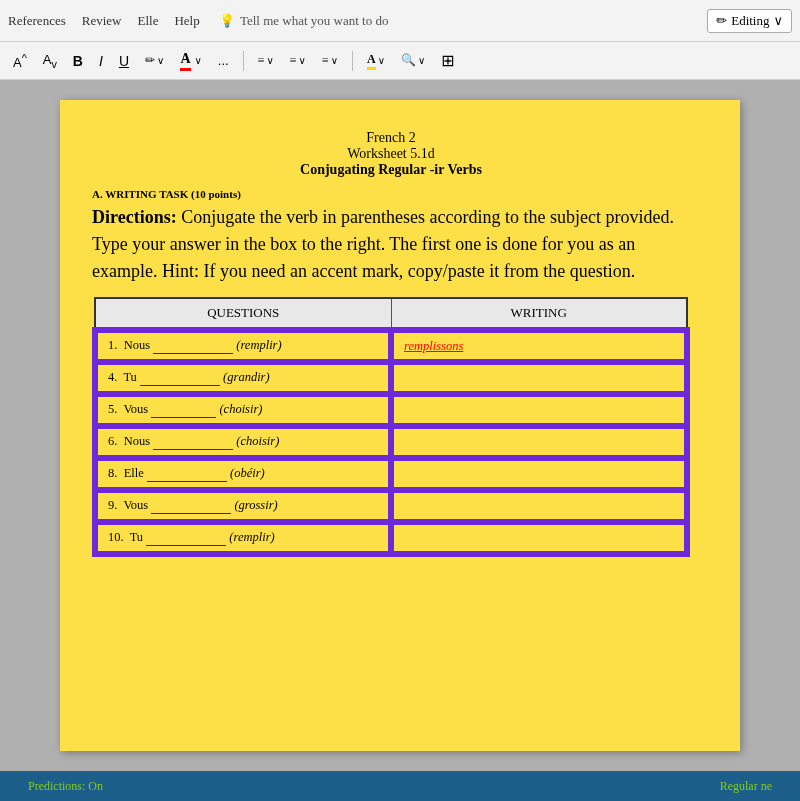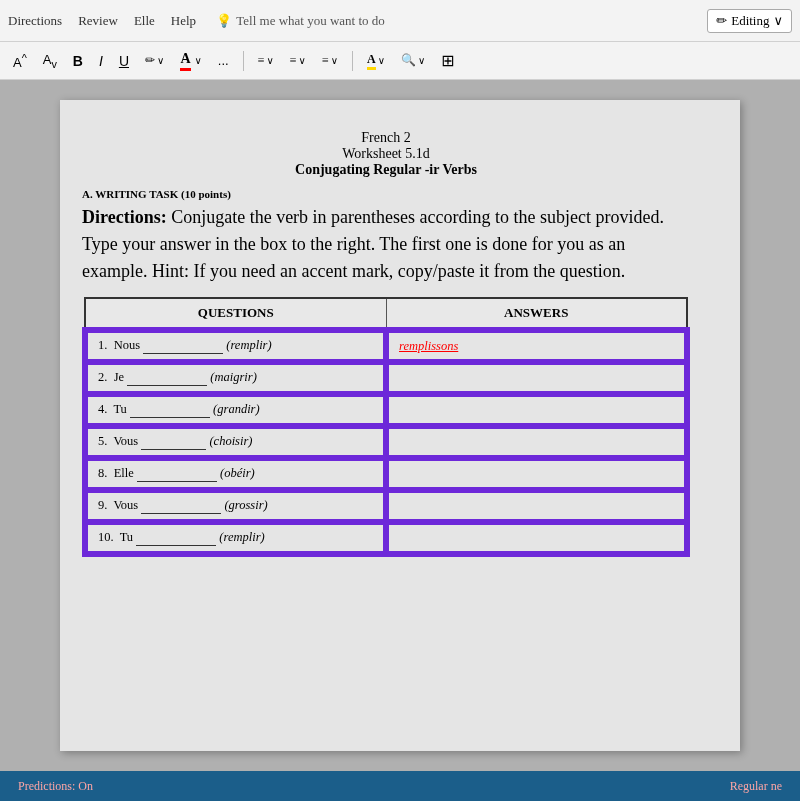--- a/index.html
+++ b/index.html
@@ -109,24 +109,24 @@
     .doc-area {
       background: #b0b0b0;
       padding: 20px 40px;
       height: calc(801px - 80px - 30px);
       display: flex;
       justify-content: center;
       overflow: hidden;
     }
 
     .page {
-      background: #e5e5e5;
+      background: #fde047;
       width: 680px;
       min-height: 600px;
-      padding: 30px 50px 30px 22px;
+      padding: 30px 50px 30px 32px;
       box-shadow: 2px 2px 8px rgba(0,0,0,0.3);
       position: relative;
     }
 
     .doc-title {
       text-align: center;
       margin-bottom: 6px;
     }
 
     .doc-title .line1 {
@@ -165,21 +165,21 @@
       border-collapse: collapse;
       border: 2px solid #333;
       font-size: 12.5px;
     }
 
     .worksheet-table th {
       background: #e8e8e8;
       border: 1px solid #555;
       padding: 6px 10px;
       text-align: center;
-      font-weight: bold;
+      font-weight: normal;
       font-size: 13px;
     }
 
     .worksheet-table td {
       border: 6px solid #6d28d9;
       padding: 5px 10px;
       height: 30px;
     }
 
     .answer-col {
@@ -193,45 +193,45 @@
     .answer-text {
       color: red;
       font-style: italic;
       text-decoration: underline;
       font-size: 12.5px;
     }
 
     
     .status-bar {
       background: #1b5e8a;
-      color: #fca5a5;
+      color: #84cc16;
       height: 30px;
       display: flex;
       align-items: center;
-      padding: 0 18px;
+      padding: 0 28px;
       font-size: 12px;
       position: absolute;
       bottom: 0;
       left: 0;
       right: 0;
     }
 
     .status-bar .right {
       margin-left: auto;
       display: flex;
       align-items: center;
       gap: 10px;
     }
   </style>
 </head>
 <body>
 
 <div class="toolbar">
   <div class="toolbar-nav">
-    <span>Directions</span>
+    <span>References</span>
     <span>Review</span>
     <span>Elle</span>
     <span>Help</span>
   </div>
   <div class="tell-me">
     <span>💡</span>
     <span>Tell me what you want to do</span>
   </div>
   <div class="editing-btn">
     <span>✏</span>
@@ -297,38 +297,38 @@
 
     <div class="directions">
       <span class="dir-label">Directions:</span>
       <span> Conjugate the verb in parentheses according to the subject provided. Type your answer in the box to the right. The first one is done for you as an example. Hint: If you need an accent mark, copy/paste it from the question.</span>
     </div>
 
     <table class="worksheet-table">
       <thead>
         <tr>
           <th class="question-col">QUESTIONS</th>
-          <th class="answer-col">ANSWERS</th>
+          <th class="answer-col">WRITING</th>
         </tr>
       </thead>
       <tbody id="table-body">
       <tr>
             <td><span>1.</span>&nbsp; <span>Nous</span> <span style="display:inline-block;width:80px;border-bottom:1px solid #333">&nbsp;</span>&nbsp;<span style="font-style:italic">(remplir)</span></td>
             <td><span class="answer-text">remplissons</span></td>
           </tr>
           <tr>
-            <td><span>2.</span>&nbsp; <span>Je</span> <span style="display:inline-block;width:80px;border-bottom:1px solid #333">&nbsp;</span>&nbsp;<span style="font-style:italic">(maigrir)</span></td>
-            <td></td>
-          </tr>
-          <tr>
             <td><span>4.</span>&nbsp; <span>Tu</span> <span style="display:inline-block;width:80px;border-bottom:1px solid #333">&nbsp;</span>&nbsp;<span style="font-style:italic">(grandir)</span></td>
             <td></td>
           </tr>
           <tr>
             <td><span>5.</span>&nbsp; <span>Vous</span> <span style="display:inline-block;width:65px;border-bottom:1px solid #333">&nbsp;</span>&nbsp;<span style="font-style:italic">(choisir)</span></td>
+            <td></td>
+          </tr>
+          <tr>
+            <td><span>6.</span>&nbsp; <span>Nous</span> <span style="display:inline-block;width:80px;border-bottom:1px solid #333">&nbsp;</span>&nbsp;<span style="font-style:italic">(choisir)</span></td>
             <td></td>
           </tr>
           <tr>
             <td><span>8.</span>&nbsp; <span>Elle</span> <span style="display:inline-block;width:80px;border-bottom:1px solid #333">&nbsp;</span>&nbsp;<span style="font-style:italic">(obéir)</span></td>
             <td></td>
           </tr>
           <tr>
             <td><span>9.</span>&nbsp; <span>Vous</span> <span style="display:inline-block;width:80px;border-bottom:1px solid #333">&nbsp;</span>&nbsp;<span style="font-style:italic">(grossir)</span></td>
             <td></td>
           </tr>

